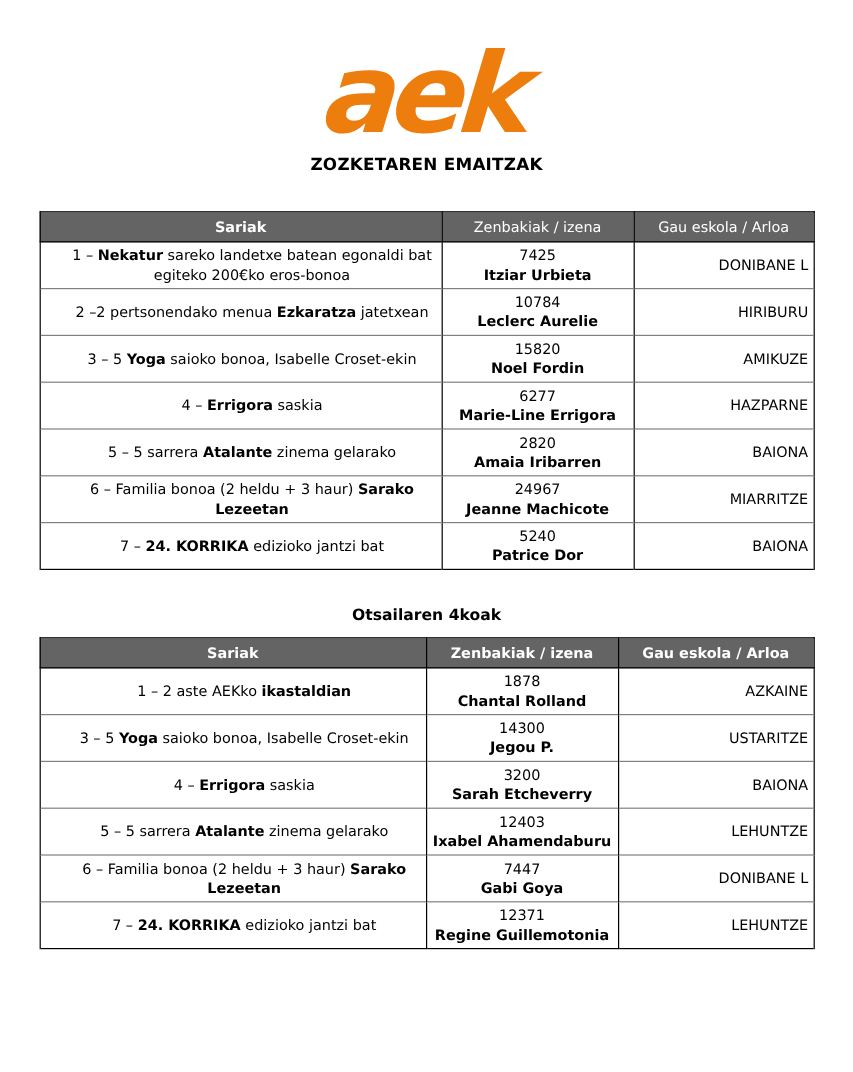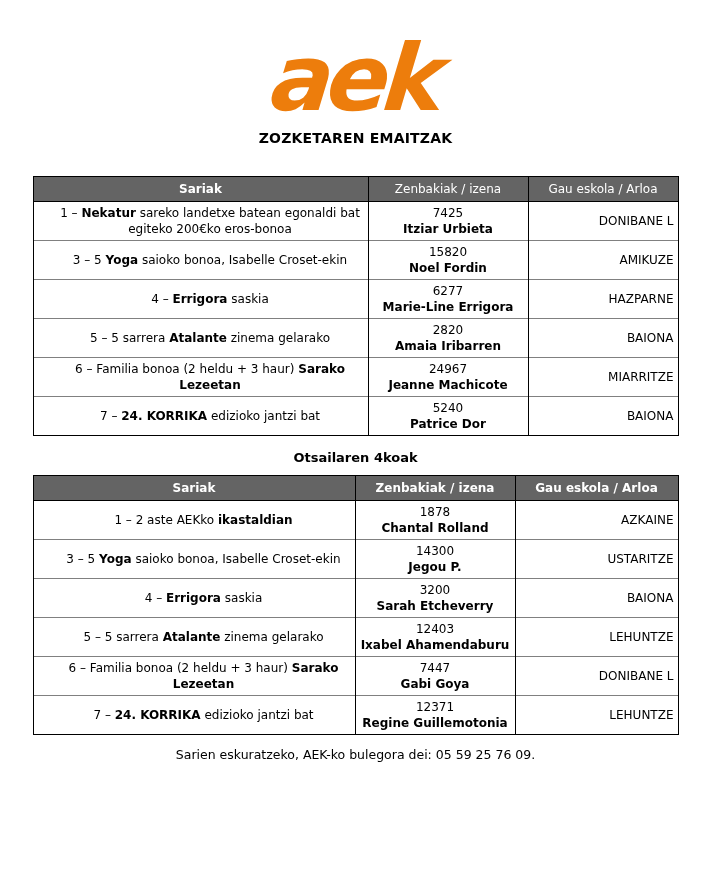--- a/index.html
+++ b/index.html
@@ -19,21 +19,21 @@
   }
   .page-title {
     text-align: center; font-weight: bold; font-size: 14px; line-height: 17px;
     letter-spacing: 0.2px;
   }
   .section-title {
     text-align: center; font-weight: bold; font-size: 13px; line-height: 16px;
     margin-bottom: 9px;
   }
   .section.first  { margin-top: 29px; }
-  .section.second { margin-top: 14px; }
+  .section.second { margin-top: 31px; }
   table.results {
     width: 645px; margin: 0 auto; border-collapse: collapse; table-layout: fixed;
     border: 1px solid var(--border-dark, #000);
     font-size: 12px;
   }
   .t1 col.c1 { width: 335px; } .t1 col.c2 { width: 160px; } .t1 col.c3 { width: 150px; }
   .t2 col.c1 { width: 322px; } .t2 col.c2 { width: 160px; } .t2 col.c3 { width: 163px; }
   th {
     background: var(--header-bg, #646464); color: var(--header-text, #fff);
     font-weight: normal; font-size: 12px; line-height: 16px;
@@ -80,20 +80,28 @@
           </tr>
         </thead>
       <tbody>
           <tr class="row">
             <td class="prize"><span>1 – </span><b>Nekatur</b><span> sareko landetxe batean egonaldi bat egiteko 200€ko eros-bonoa</span></td>
             <td class="winner">
               <div>7425</div>
               <div class="wname">Itziar Urbieta</div>
             </td>
             <td class="school">DONIBANE L</td>
+          </tr>
+          <tr class="row">
+            <td class="prize"><span>2 –2 pertsonendako menua </span><b>Ezkaratza</b><span> jatetxean</span></td>
+            <td class="winner">
+              <div>10784</div>
+              <div class="wname">Leclerc Aurelie</div>
+            </td>
+            <td class="school">HIRIBURU</td>
           </tr>
           <tr class="row">
             <td class="prize"><span>3 – 5 </span><b>Yoga</b><span> saioko bonoa, Isabelle Croset-ekin</span></td>
             <td class="winner">
               <div>15820</div>
               <div class="wname">Noel Fordin</div>
             </td>
             <td class="school">AMIKUZE</td>
           </tr>
           <tr class="row">
@@ -193,15 +201,14 @@
             <td class="winner">
               <div>12371</div>
               <div class="wname">Regine Guillemotonia</div>
             </td>
             <td class="school">LEHUNTZE</td>
           </tr>
         </tbody>
     </table>
   </div>
 
-  <div class="footer">Sarien eskuratzeko, AEK-ko bulegora dei: 05 59 25 76 09.</div>
 
 </div>
 
 </body></html>

